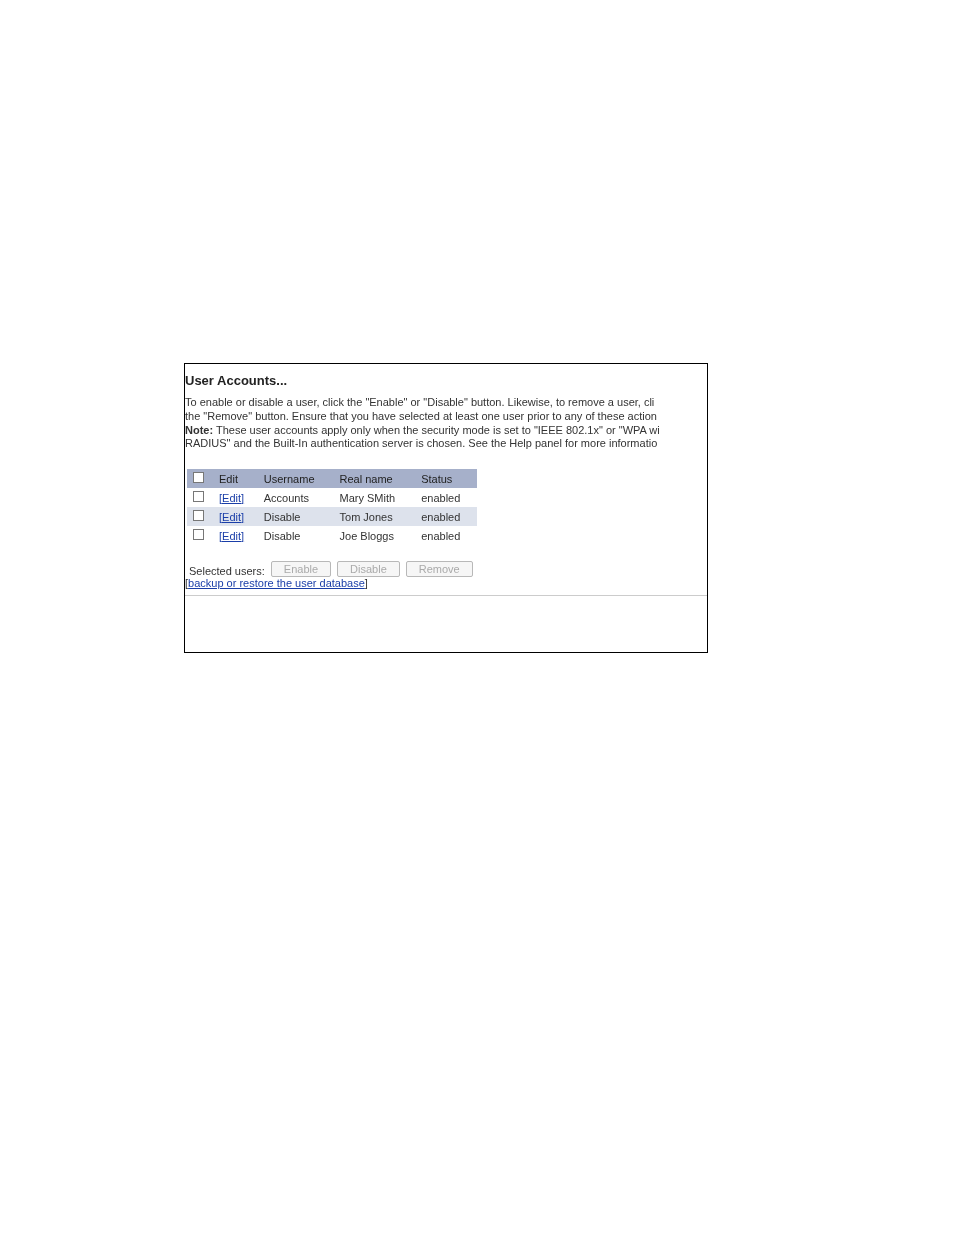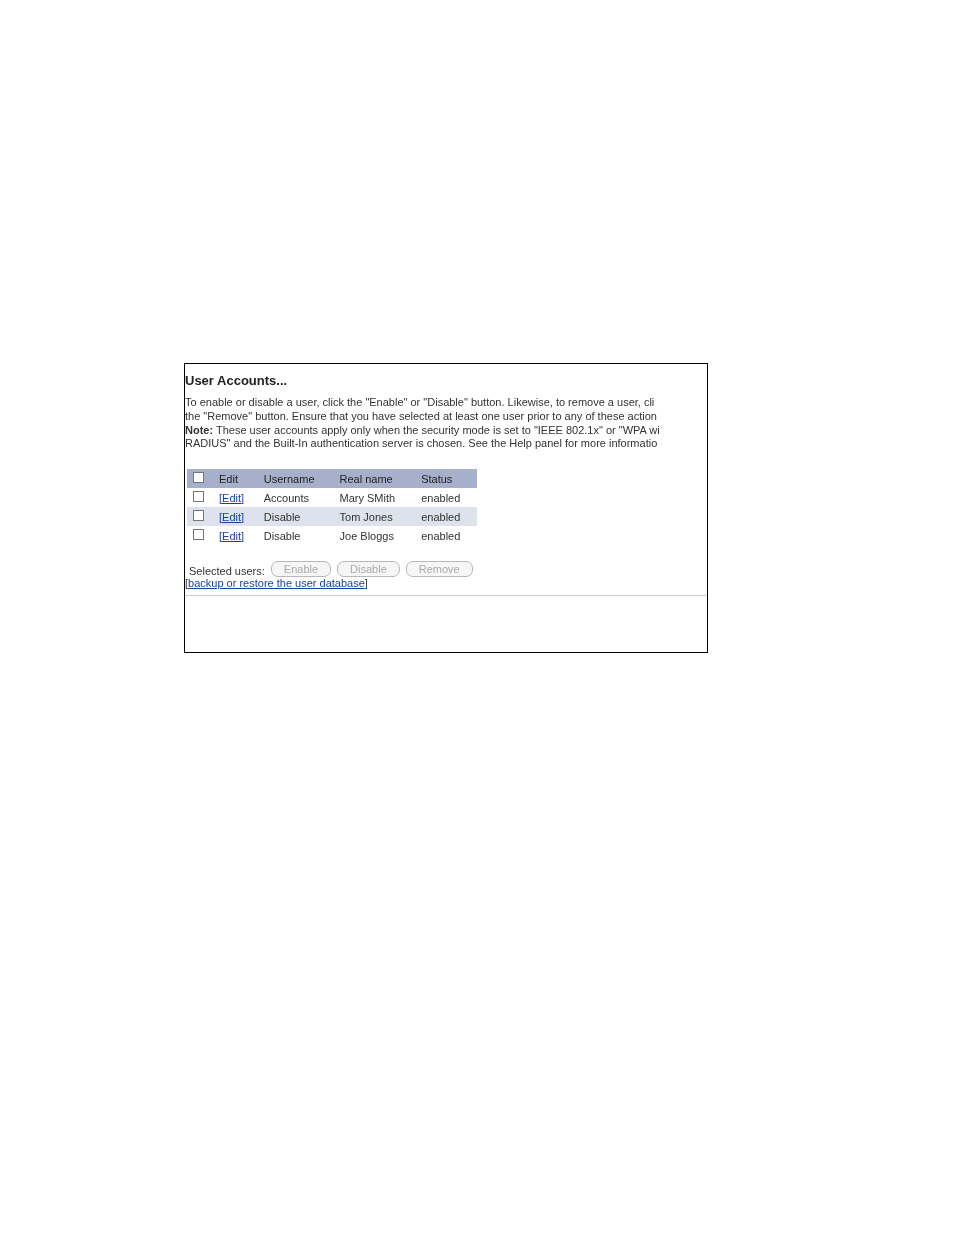--- a/index.html
+++ b/index.html
@@ -93,21 +93,21 @@
       color: #333;
       font-size: 11px;
     }
     .action-btn {
       border: 1px solid #b8b8b8;
       background: #f6f6f6;
       color: #aaa;
       font-size: 11px;
       font-family: inherit;
       padding: 1px 12px;
-      border-radius: 7px;
+      border-radius: 2px;
       cursor: default;
     }
     .backup-row {
       margin-top: 0;
       margin-left: 0px;
       font-size: 11px;
     }
     .backup-row .bracket {
       color: #333;
     }

